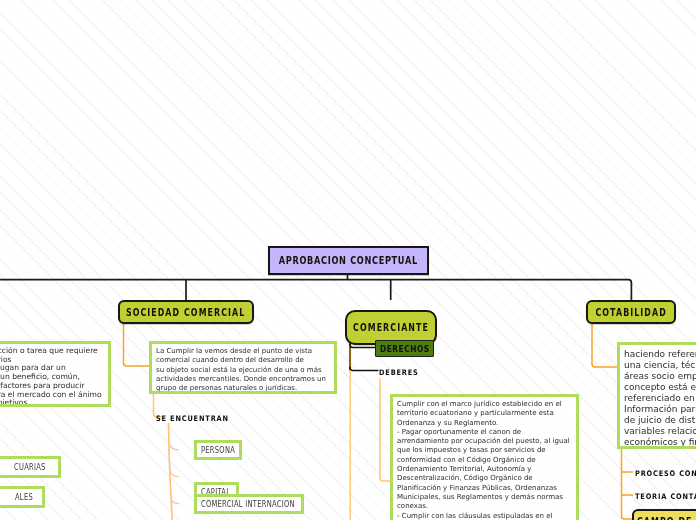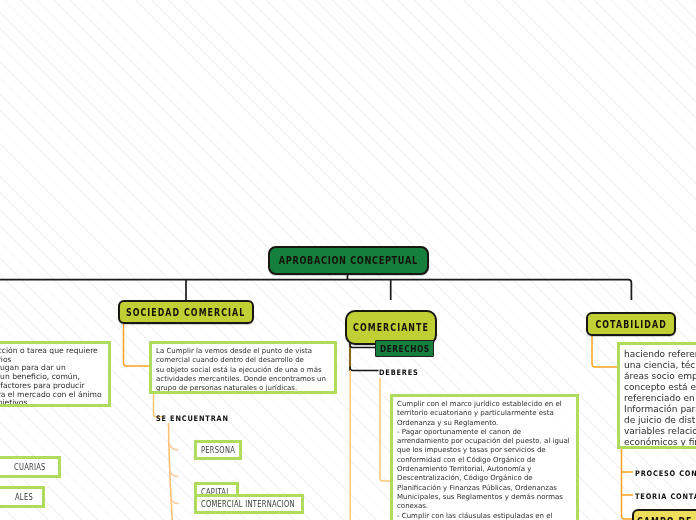--- a/index.html
+++ b/index.html
@@ -11,40 +11,40 @@
   }
   #stripes{position:absolute;left:0;top:0;width:696px;height:520px;
     background-image:repeating-linear-gradient(45deg,
       rgba(0,0,0,0) 0px, rgba(0,0,0,0) 10.4px,
       #f4f4f7 10.4px, #f4f4f7 11.6px);
     z-index:0;}
   #canvas{position:absolute;left:0;top:0;width:696px;height:520px;z-index:2;
     pointer-events:none;}
   .node{position:absolute;box-sizing:border-box;z-index:3;}
 
-  .root{background:#15803d;border:2.5px solid #191712;border-radius:8px;
+  .root{background:#c4b5fd;border:2.5px solid #191712;border-radius:0;
     display:flex;align-items:center;justify-content:center;
     box-shadow:0 1px 1px rgba(0,0,0,0.18);text-align:center;}
   .root > span{color:#151209;font-weight:bold;font-size:11px;letter-spacing:0.9px;
     white-space:nowrap;display:inline-block;transform:scaleX(0.745);}
 
   .lvl1{background:#c0cf33;border:2.5px solid #191712;border-radius:6px;
     display:flex;align-items:center;justify-content:center;padding-top:0;
     box-shadow:0 1px 1px rgba(0,0,0,0.18);}
   .lvl1 > span{color:#151209;font-weight:bold;font-size:10px;letter-spacing:1.35px;
     white-space:nowrap;display:inline-block;transform:scaleX(0.79);}
 
   .ybox{background:#eede5c;border:2.5px solid #191712;border-radius:6px;
     display:flex;align-items:center;justify-content:flex-start;
     padding-left:3px;padding-top:2px;}
   .ybox > span{color:#151209;font-weight:bold;font-size:10px;letter-spacing:1.35px;
     white-space:nowrap;display:inline-block;transform:scaleX(0.79);
     transform-origin:left center;}
 
-  .whitepill{background:#15803d;border:1.7px solid #1f1f1f;border-radius:1px;
+  .whitepill{background:#4d7c0f;border:1.7px solid #1f1f1f;border-radius:1px;
     display:flex;align-items:center;justify-content:center;}
   .whitepill > span{color:#111111;font-weight:bold;font-size:9.5px;letter-spacing:0.7px;
     white-space:nowrap;display:inline-block;transform:scaleX(0.78);}
 
   .plain{display:flex;align-items:center;}
   .plain > span{color:#111111;font-weight:bold;font-size:7.6px;letter-spacing:0.95px;
     white-space:nowrap;display:inline-block;transform:scaleX(0.87);
     transform-origin:left center;}
 
   .greenbox{background:rgba(255,255,255,0.78);border:3px solid #b0dc5e;
@@ -110,21 +110,21 @@
 <div class="node root" style="left:268px;top:246px;width:161px;height:29px;">
     <span>APROBACION CONCEPTUAL</span>
   </div>
 
 <div class="node lvl1" style="left:118px;top:300px;width:136px;height:24px;">
     <span>SOCIEDAD COMERCIAL</span>
   </div>
 <div class="node lvl1" style="left:345px;top:310px;width:92px;height:35px;border-radius:10px;">
     <span>COMERCIANTE</span>
   </div>
-<div class="node lvl1" style="left:586px;top:300px;width:90px;height:24px;margin-top:12px;">
+<div class="node lvl1" style="left:586px;top:300px;width:90px;height:24px;">
     <span>COTABILIDAD</span>
   </div>
 
 <div class="node greenbox" style="left:-14px;top:341px;width:125px;height:66px;font-size:7.6px;line-height:8.7px;padding:3px 4px;">acción o tarea que requiere
 arios
 njugan para dar un
 e un beneficio, común,
 n factores para producir
 era el mercado con el ánimo
 objetivos.</div>

